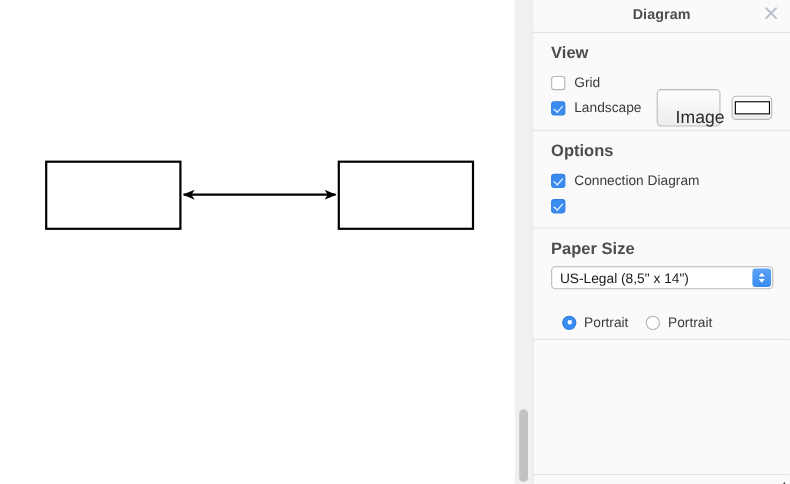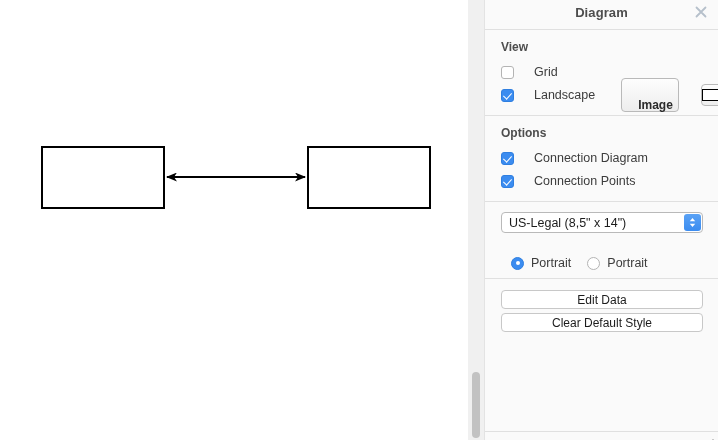--- a/index.html
+++ b/index.html
@@ -117,32 +117,31 @@
   
   .section {
     position: relative;
     padding: 10px 16px 8px 16px;
     border-bottom: 1px solid #e0e0e0;
     background: #fafafa;
     box-sizing: border-box;
   }
   .section.no-border { border-bottom: none; }
   .section-title {
-    font-size: 12px;
+    font-size: 15px;
     font-weight: bold;
     color: #4d4d4d;
     margin-bottom: 7px;
   }
 
   .check-row {
     display: flex;
     align-items: center;
     height: 22px;
     margin-bottom: 1px;
-    gap: 12px;
   }
 
   .cb {
     width: 13px;
     height: 13px;
     border-radius: 3px;
     box-sizing: border-box;
     flex: 0 0 auto;
     position: relative;
     cursor: pointer;
@@ -168,30 +167,29 @@
   }
   .check-label {
     font-size: 12.5px;
     color: #3c3c3c;
     margin-left: 8px;
     white-space: nowrap;
   }
 
   .btn {
     font-family: "Liberation Sans", sans-serif;
-    font-size: 12px;
+    font-size: 16px;
     color: #2b2b2b;
     background: linear-gradient(#fdfdfd, #ededed);
     border: 1px solid #b9b9b9;
     border-radius: 4px;
     padding: 16px;
     cursor: pointer;
     box-sizing: border-box;
     text-align: center;
-    font-weight: bold;
   }
   .btn-image {
     height: 22px;
     width: 58px;
     margin-left: 14px;
     line-height: 20px;
   }
   .swatch-btn {
     height: 22px;
     width: 44px;
@@ -376,48 +374,44 @@
       <div class="section">
         <div class="section-title">Options</div>
 
         <div class="check-row">
           <div class="cb on"></div>
           <span class="check-label">Connection Diagram</span>
         </div>
 
         <div class="check-row">
           <div class="cb on"></div>
-          <span class="check-label">Connection Points</span>
         </div>
       </div>
 
       <div class="section">
+        <div class="section-title">Paper Size</div>
 
         <div class="select-wrap">
           <span class="select-value">US-Legal (8,5" x 14")</span>
           <span class="select-stepper">
             <svg width="9" height="13" viewBox="0 0 9 13">
               <path d="M4.5,2 L7.2,5.3 L1.8,5.3 Z" fill="#ffffff"></path>
               <path d="M4.5,11 L7.2,7.7 L1.8,7.7 Z" fill="#ffffff"></path>
             </svg>
           </span>
         </div>
 
         <div class="radio-row">
           <div class="radio on"></div>
           <span class="radio-label">Portrait</span>
           <div class="radio off"></div>
           <span class="radio-label">Portrait</span>
         </div>
       </div>
 
-      <div class="section no-border" style="padding-top:11px;">
-        <button class="wide-btn">Edit Data</button>
-        <button class="wide-btn">Clear Default Style</button>
-      </div>
 
       <div class="bottom-divider"></div>
 
       <div class="resize-grip">
         <svg width="8" height="8" viewBox="0 0 8 8">
           <path d="M4,1 L7,7 L1,7 Z" fill="#3a3a3a"></path>
         </svg>
       </div>
 
     </div>

